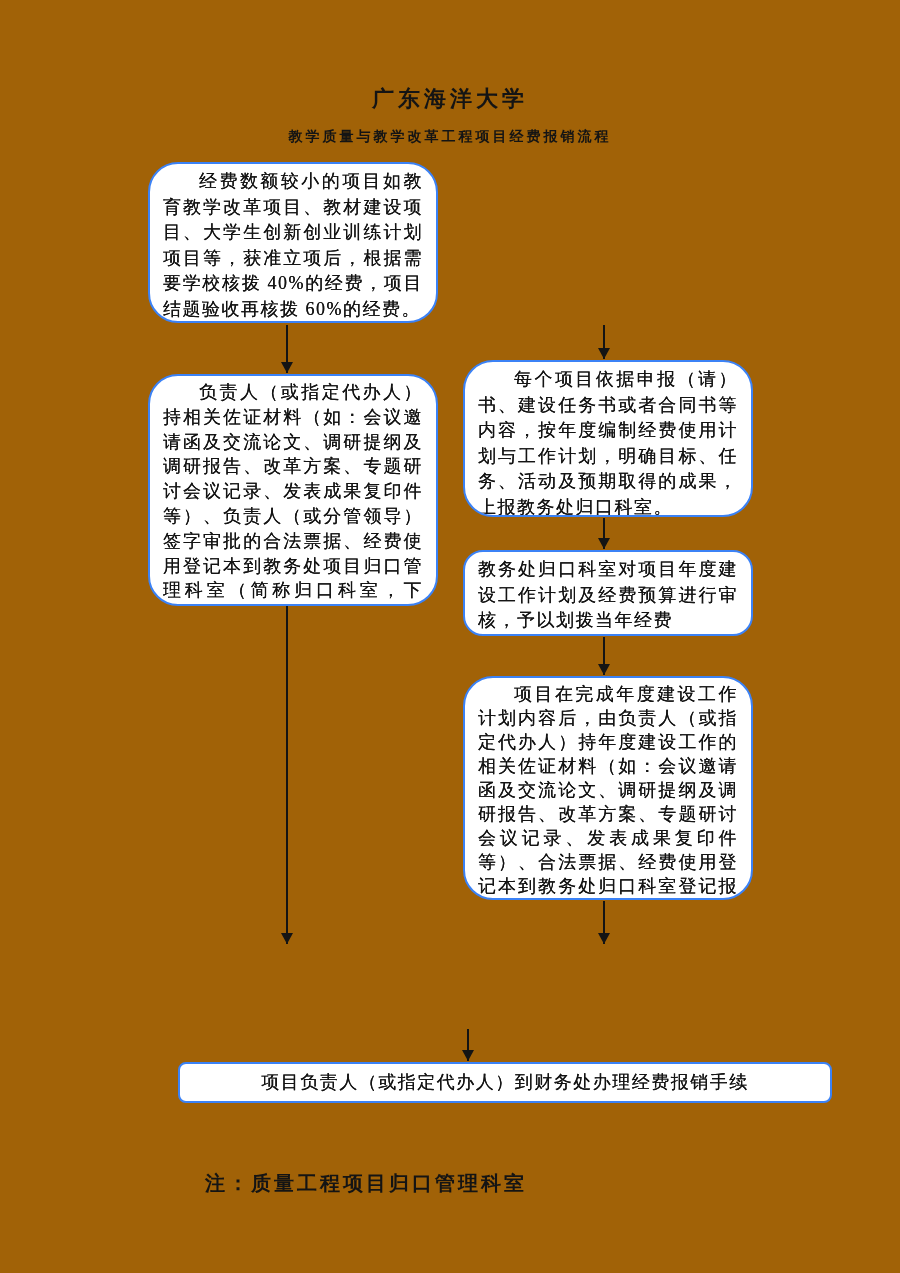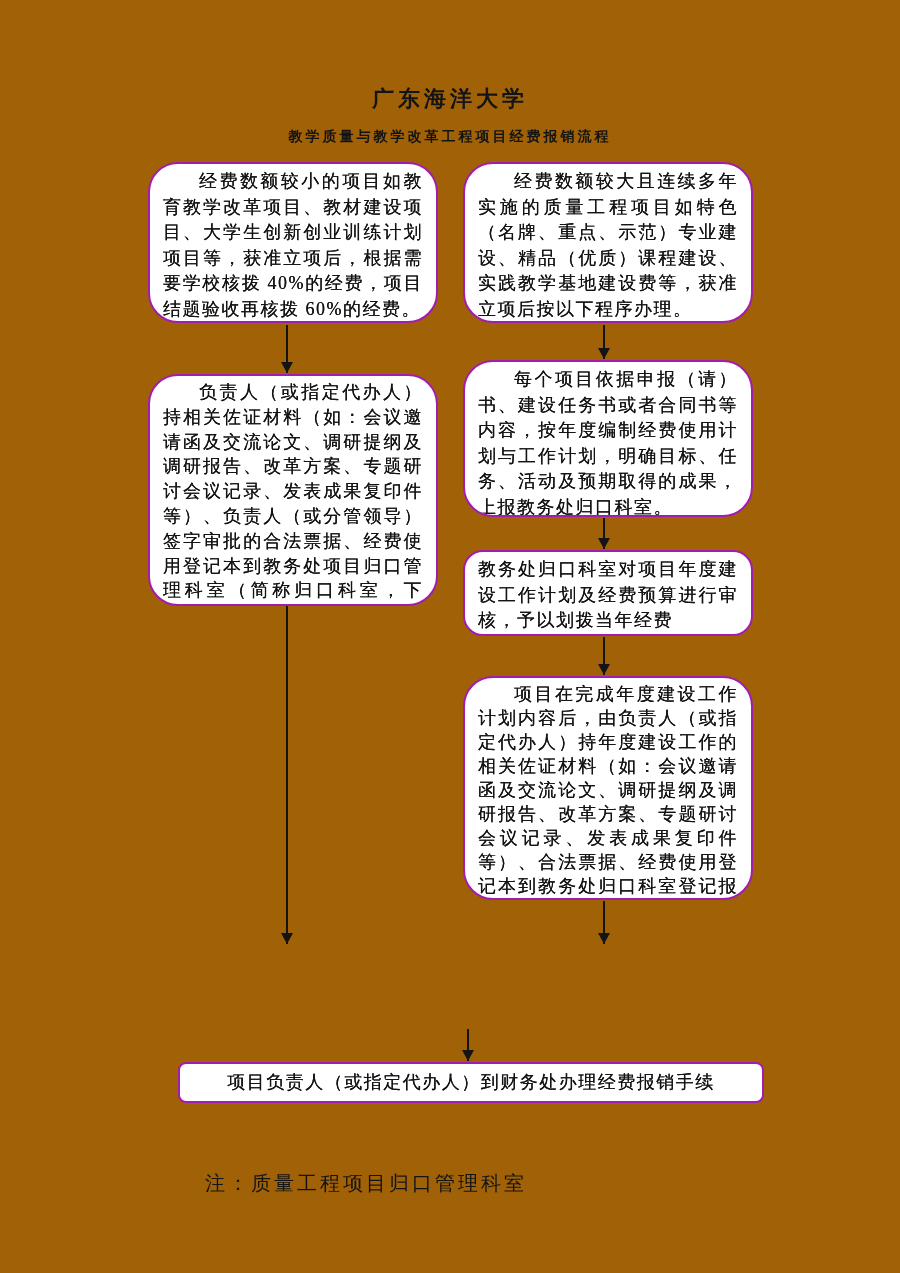--- a/index.html
+++ b/index.html
@@ -18,21 +18,21 @@
     text-align:center;font-size:22px;font-weight:bold;
     letter-spacing:4px;
   }
   .doc-subtitle{
     position:absolute;left:0;top:128px;width:900px;
     text-align:center;font-size:14px;font-weight:bold;
     letter-spacing:3px;
   }
   .fbox{
     position:absolute;
-    border:2px solid #a21caf;
+    border:2px solid #3b82f6;
     background:#ffffff;
     box-sizing:border-box;
     font-size:18px;
     letter-spacing:1.5px;
     text-align:justify;
     overflow:hidden;
     text-shadow:0 0 0.5px currentColor;
   }
   .fbox .txt{display:block;}
   .indent .txt{text-indent:2em;}
@@ -41,21 +41,21 @@
   .round-sm{border-radius:14px;}
   .round-xs{border-radius:8px;}
 
   .box-l1{left:148px;top:162px;width:290px;height:161px;padding:5px 13px;line-height:25.5px;}
   .box-l2{left:148px;top:374px;width:290px;height:232px;padding:4px 13px;line-height:24.8px;}
   .box-r1{left:463px;top:162px;width:290px;height:161px;padding:5px 13px;line-height:25.5px;}
   .box-r2{left:463px;top:360px;width:290px;height:157px;padding:5px 13px;line-height:25.5px;}
   .box-r3{left:463px;top:550px;width:290px;height:86px;padding:5px 13px;line-height:25.5px;}
   .box-r4{left:463px;top:676px;width:290px;height:224px;padding:4px 13px;line-height:24px;}
   .box-w1{left:178px;top:945px;width:586px;height:83px;padding:4px 18px;line-height:25.5px;}
-  .box-w2{left:178px;top:1062px;width:586px;height:41px;padding:0 18px;line-height:37px;text-align:center;}
+  .box-w2{left:178px;top:1062px;width:654px;height:41px;padding:0 18px;line-height:37px;text-align:center;}
 
   .arrow{
     position:absolute;width:2px;background:#141414;
   }
   .arrow::after{
     content:"";
     position:absolute;
     left:-5px;bottom:0;
     width:0;height:0;
     border-left:6px solid transparent;
@@ -65,21 +65,21 @@
   .a-l1{left:286px;top:325px;height:48px;}
   .a-l2{left:286px;top:606px;height:338px;}
   .a-r1{left:603px;top:325px;height:34px;}
   .a-r2{left:603px;top:518px;height:31px;}
   .a-r3{left:603px;top:637px;height:38px;}
   .a-r4{left:603px;top:901px;height:43px;}
   .a-c1{left:467px;top:1029px;height:32px;}
 
   .footnote{
     position:absolute;left:205px;top:1170px;
-    font-size:20px;letter-spacing:3px;
+    font-size:20px;letter-spacing:3px;font-weight:bold;
   }
 </style>
 </head>
 <body>
 
 <div id="page">
 
   <div class="doc-title">广东海洋大学</div>
 
   <div class="doc-subtitle">教学质量与教学改革工程项目经费报销流程</div>
@@ -89,23 +89,20 @@
   </div>
 
   <div class="arrow a-l1"></div>
 
   <div class="fbox round-lg indent box-l2">
     <span class="txt">负责人（或指定代办人）持相关佐证材料（如：会议邀请函及交流论文、调研提纲及调研报告、改革方案、专题研讨会议记录、发表成果复印件等）、负责人（或分管领导）签字审批的合法票据、经费使用登记本到教务处项目归口管理科室（简称归口科室，下同）登记报销。</span>
   </div>
 
   <div class="arrow a-l2"></div>
 
-  <div class="fbox round-lg indent box-r1">
-    <span class="txt">经费数额较大且连续多年实施的质量工程项目如特色（名牌、重点、示范）专业建设、精品（优质）课程建设、实践教学基地建设费等，获准立项后按以下程序办理。</span>
-  </div>
 
   <div class="arrow a-r1"></div>
 
   <div class="fbox round-lg indent box-r2">
     <span class="txt">每个项目依据申报（请）书、建设任务书或者合同书等内容，按年度编制经费使用计划与工作计划，明确目标、任务、活动及预期取得的成果，上报教务处归口科室。</span>
   </div>
 
   <div class="arrow a-r2"></div>
 
   <div class="fbox round-md box-r3">

